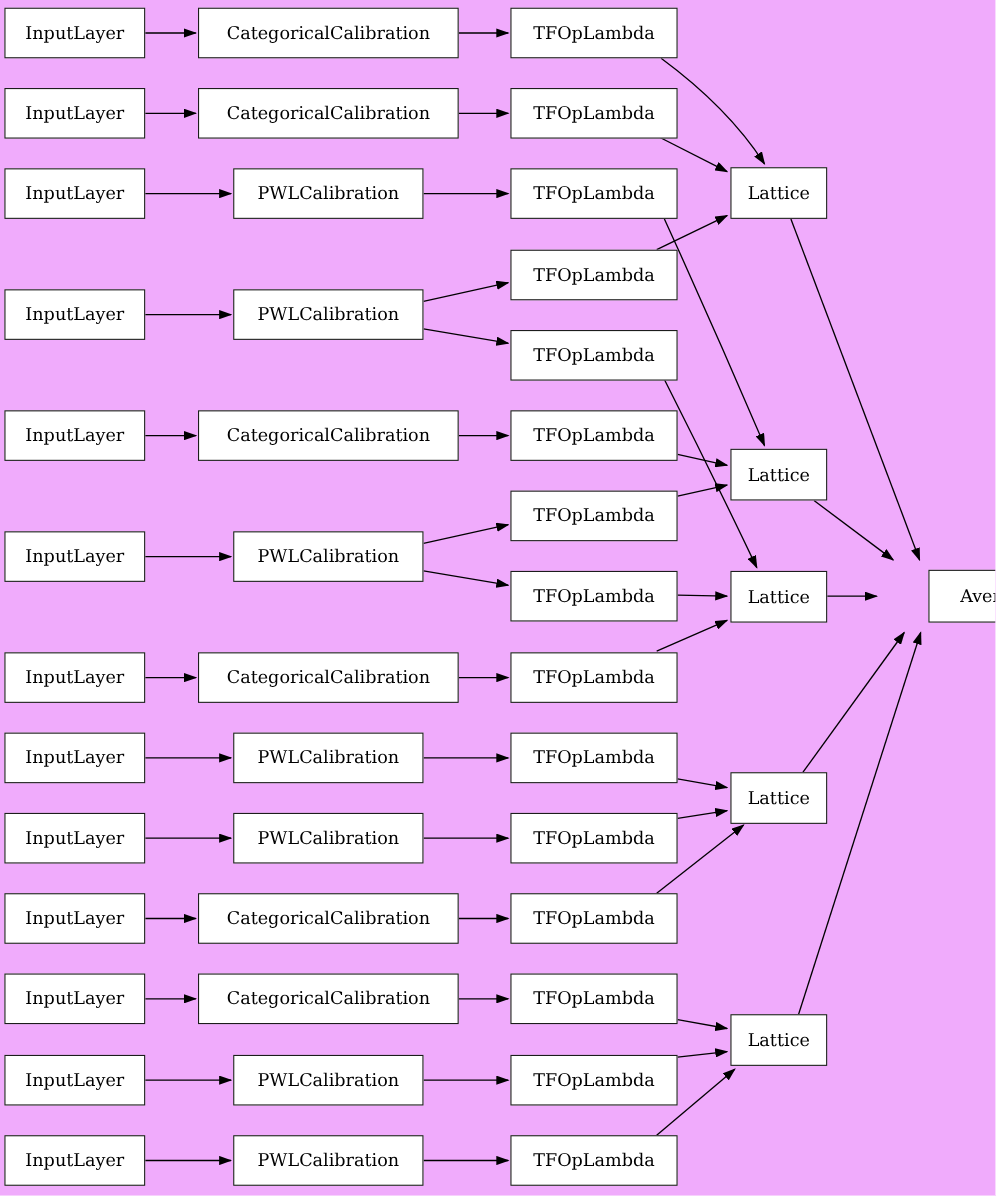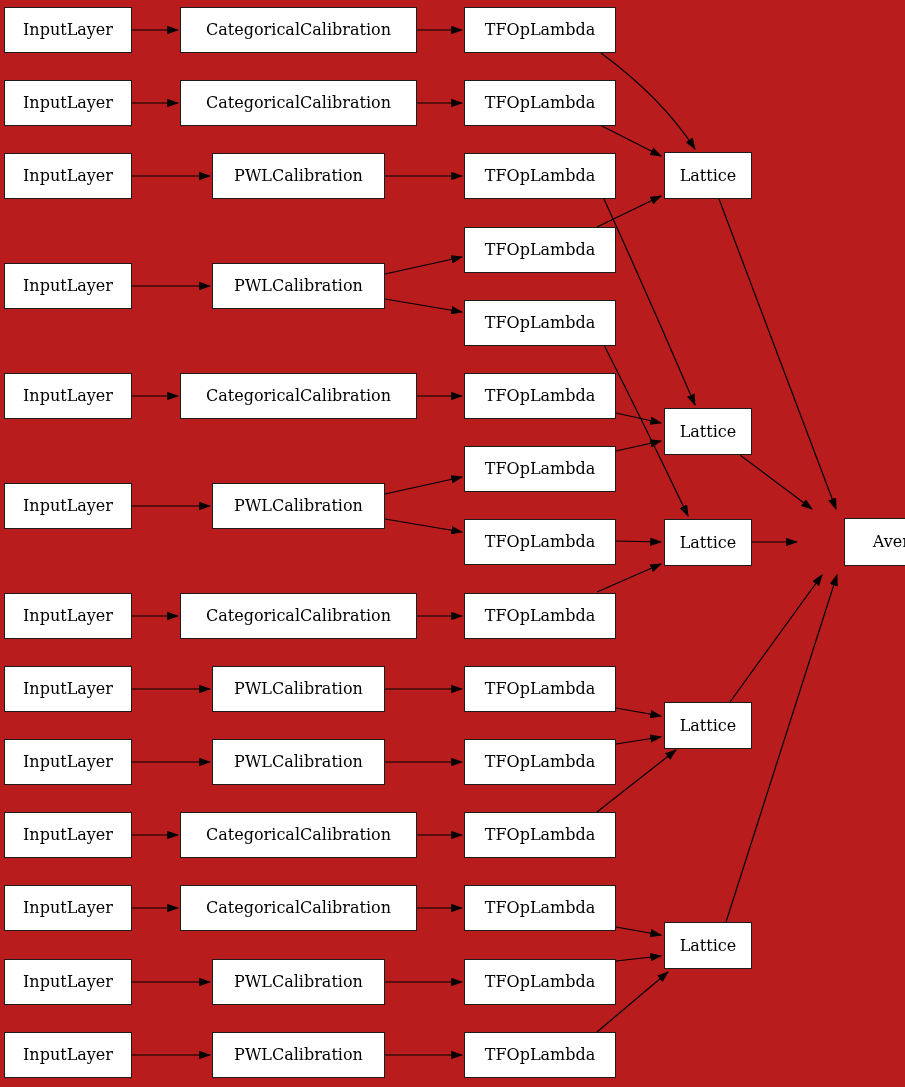--- a/index.html
+++ b/index.html
@@ -1,20 +1,20 @@
 <!DOCTYPE html>
 <html><head>
 <meta charset="utf-8">
 <style>
   html, body { margin: 0; padding: 0; background: #ffffff; }
   #canvas {
     position: relative;
     width: 905px;
     height: 1087px;
-    background: #b91c1c;
+    background: #f0abfc;
     overflow: hidden;
   }
   #edges-layer {
     position: absolute;
     left: 0; top: 0;
     width: 905px; height: 1087px;
   }
   .node {
     position: absolute;
     box-sizing: border-box;

